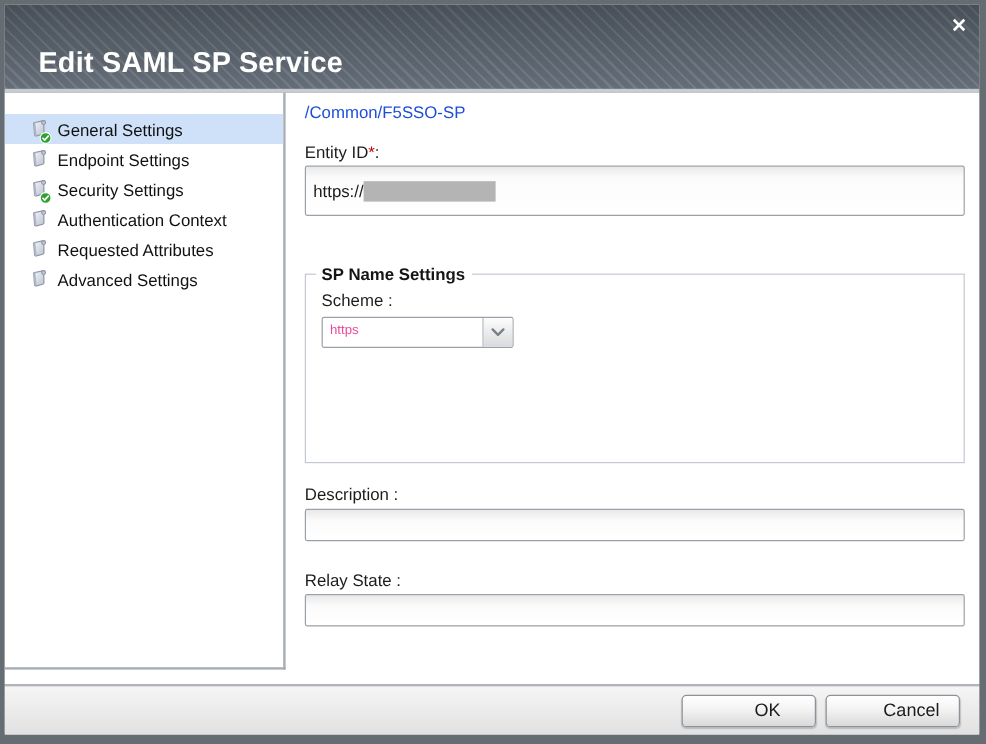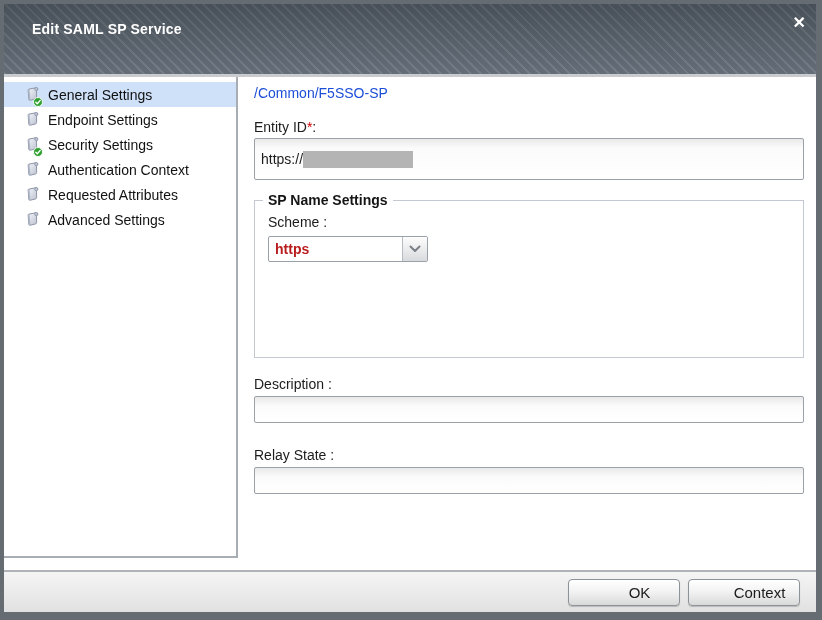--- a/index.html
+++ b/index.html
@@ -16,35 +16,35 @@
   
   .titlebar {
     flex:0 0 73px; position:relative;
     background-color:var(--header-bg,#5b6570);
     background-image:
       linear-gradient(180deg, rgba(0,0,0,0.22), rgba(255,255,255,0.06)),
       repeating-linear-gradient(45deg, rgba(255,255,255,0.10) 0 2px, rgba(255,255,255,0) 2px 7px);
     border-bottom:3px solid #c9ccce;
   }
   .title {
-    position:absolute; left:28px; top:17px;
-    color:#fff; font-size:14px; font-weight:bold; letter-spacing:.2px;
+    position:absolute; left:28px; top:35px;
+    color:#fff; font-size:24px; font-weight:bold; letter-spacing:.2px;
   }
   .close {
     position:absolute; right:10px; top:11px;
     color:#fff; font-size:16px; font-weight:bold; cursor:pointer; line-height:1;
   }
 
   
   .body { flex:1; display:flex; background:#fff; overflow:hidden; }
 
   .sidebar {
     flex:0 0 234px; width:234px; height:481px;
     border-right:2px solid #a7adb3; border-bottom:2px solid #a7adb3;
-    padding-top:5px; background:#fff;
+    padding-top:18px; background:#fff;
   }
   .nav-item {
     display:flex; align-items:center; height:25px;
     padding-left:20px; gap:7px; font-size:14px; color:#111; cursor:pointer;
     white-space:nowrap;
   }
   .nav-item.selected { background:var(--selected-bg,#cfe1f8); }
   .nav-icon { position:relative; width:17px; height:17px; flex:0 0 17px; }
   .nav-icon svg.scroll { width:17px; height:17px; display:block; }
   .check-badge { position:absolute; right:-2px; bottom:-1px; width:10px; height:10px; display:none; }
@@ -66,37 +66,37 @@
   }
   .entity-box {
     display:flex; align-items:center; width:100%; height:42px; margin-top:3px;
     border:1px solid #9ba1a8; border-radius:2px;
     background:linear-gradient(180deg,#e9e9e9 0,#fbfbfb 9px,#fff 100%);
     font-size:14px; color:#1c1c1c; padding:0 6px; cursor:text;
   }
   .redaction { width:110px; height:17px; background:var(--redaction,#b4b4b4); }
 
   fieldset.sp-group {
-    margin-top:12px; height:166px;
+    margin-top:40px; height:166px;
     border:1px solid #c3c8d2; padding:2px 13px 0;
   }
   fieldset.sp-group legend {
     font-size:14px; font-weight:bold; color:#151515; padding:0 5px; margin-left:-5px;
   }
   .sp-row { display:flex; gap:31px; margin-top:4px; }
   .sp-col-scheme { width:160px; }
   .sp-col-host { width:347px; }
   .inline-label { font-size:14px; color:#1c1c1c; margin-bottom:6px; }
   .sp-col-host .text-input { margin-top:0; height:26px; }
 
   .select-box {
     display:flex; align-items:stretch; height:26px; width:160px;
     border:1px solid #9ba1a8; border-radius:2px; background:#fff; cursor:pointer;
   }
-  .select-text { flex:1; font-size:14px; color:#b91c1c; padding:4px 0 0 6px;font-weight:bold; }
+  .select-text { flex:1; font-size:11px; color:#ec4899; padding:4px 0 0 6px; }
   .select-arrow {
     flex:0 0 25px; border-left:1px solid #b6bbc1;
     background:linear-gradient(180deg,#fdfdfd,#d8dadd);
     display:flex; align-items:center; justify-content:center;
   }
   .select-arrow svg { width:12px; height:8px; }
 
   
   .footer {
     flex:0 0 42px; border-top:2px solid #b0b4b8;
@@ -239,16 +239,16 @@
       <input class="text-input" type="text" value="" style="">
 
       <div class="field-label mt24">Relay State :</div>
       <input class="text-input" type="text" value="" style="">
 
     </div>
   </div>
 
   <div class="footer">
     <button class="btn">OK</button>
-    <button class="btn">Context</button>
+    <button class="btn">Cancel</button>
   </div>
 
 </div>
 
 </body></html>

